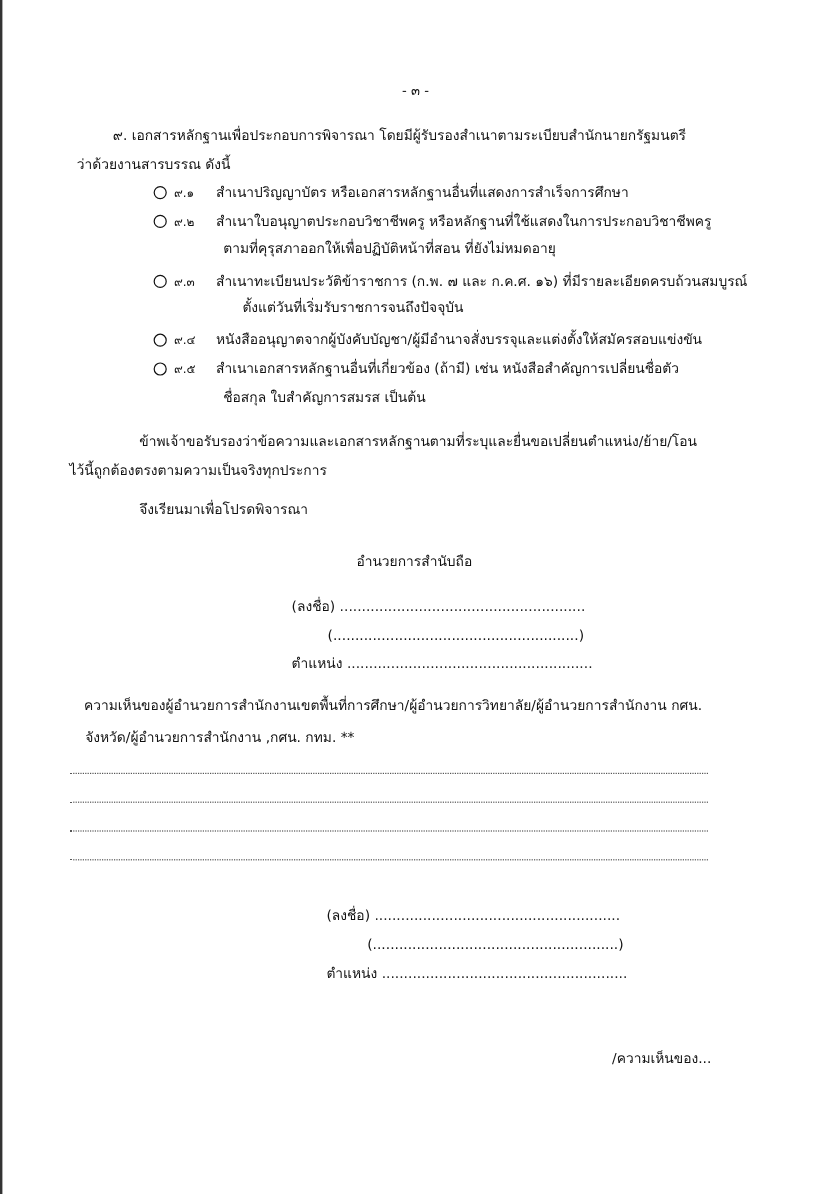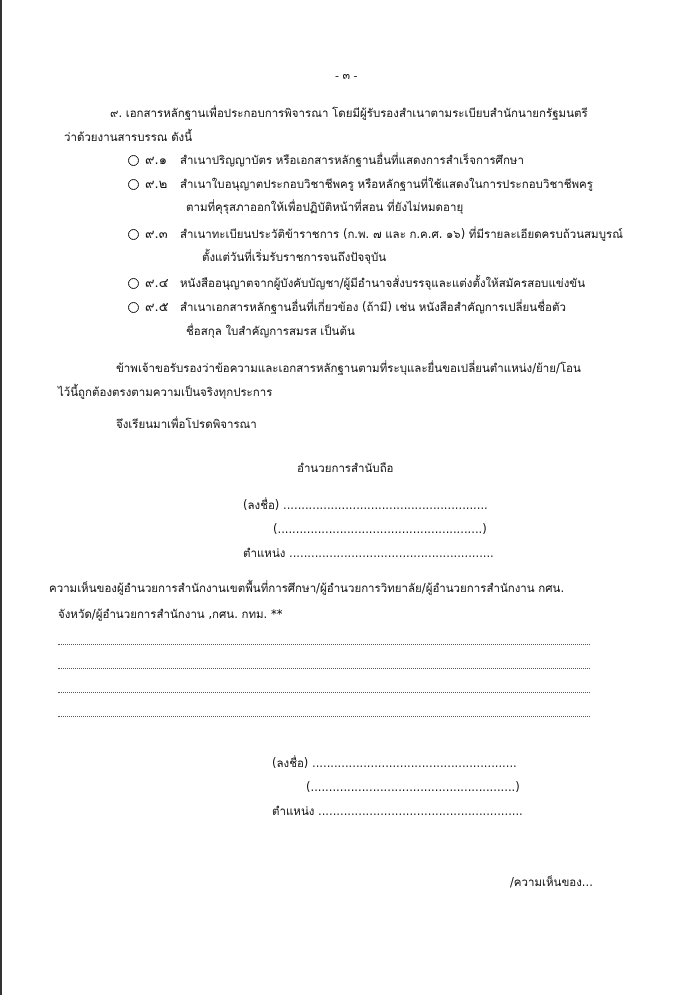--- a/index.html
+++ b/index.html
@@ -4,32 +4,32 @@
   <style>
     html, body { margin: 0; padding: 0; }
     body {
       width: 700px; height: 995px; background: #ffffff; position: relative; overflow: hidden;
       font-family: "DejaVu Sans", "Liberation Sans", sans-serif; color: #111;
     }
     .scan-edge { position: absolute; left: 0; top: 0; width: 2px; height: 995px; background: #333; }
     .abs { position: absolute; white-space: nowrap; font-size: 11.5px; line-height: 16px; }
     .page-num { left: 335px; top: 68px; font-size: 11px; }
     .radio { display: inline-block; width: 11px; height: 11px; border: 1.8px solid #111; border-radius: 50%; vertical-align: -2px; margin-right: 6px; box-sizing: border-box; }
-    .num { display: inline-block; width: 35px; font-size: 13px; }
+    .num { display: inline-block; width: 35px; font-size: 10px; }
     .dots { letter-spacing: 0px; color: #222; }
     .dotline { position: absolute; left: 58px; width: 532px; height: 0; border-top: 1.5px dotted #555; }
   </style>
 </head>
 <body>
 
 <div class="scan-edge"></div>
 
 <div class="abs page-num">- ๓ -</div>
 
-<div class="abs" style="left:94px; top:105px;margin-left:16px;">๙. เอกสารหลักฐานเพื่อประกอบการพิจารณา โดยมีผู้รับรองสำเนาตามระเบียบสำนักนายกรัฐมนตรี</div>
+<div class="abs" style="left:94px; top:105px;">๙. เอกสารหลักฐานเพื่อประกอบการพิจารณา โดยมีผู้รับรองสำเนาตามระเบียบสำนักนายกรัฐมนตรี</div>
 <div class="abs" style="left:64px; top:129px;">ว่าด้วยงานสารบรรณ ดังนี้</div>
 
 <div class="abs" style="left:128px; top:152px;">
   <span class="radio"></span><span class="num">๙.๑</span><span>สำเนาปริญญาบัตร หรือเอกสารหลักฐานอื่นที่แสดงการสำเร็จการศึกษา</span>
 </div>
 
 <div class="abs" style="left:128px; top:176px;">
   <span class="radio"></span><span class="num">๙.๒</span><span>สำเนาใบอนุญาตประกอบวิชาชีพครู หรือหลักฐานที่ใช้แสดงในการประกอบวิชาชีพครู</span>
 </div>
 <div class="abs" style="left:186px; top:199px;">ตามที่คุรุสภาออกให้เพื่อปฏิบัติหน้าที่สอน ที่ยังไม่หมดอายุ</div>
@@ -56,22 +56,22 @@
 <div class="abs" style="left:243px; top:497px;">
   <span>(ลงชื่อ)</span>
   <span class="dots">........................................................</span>
 </div>
 <div class="abs" style="left:273px; top:521px;">(........................................................)</div>
 <div class="abs" style="left:243px; top:545px;">
   <span>ตำแหน่ง</span>
   <span class="dots">........................................................</span>
 </div>
 
-<div class="abs" style="left:49px; top:580px;text-align:center;">ความเห็นของผู้อำนวยการสำนักงานเขตพื้นที่การศึกษา/ผู้อำนวยการวิทยาลัย/ผู้อำนวยการสำนักงาน กศน.</div>
-<div class="abs" style="left:58px; top:606px;">จังหวัด/ผู้อำนวยการสำนักงาน ,กศน. กทม. **</div>
+<div class="abs" style="left:70px; top:580px;text-align:center;">ความเห็นของผู้อำนวยการสำนักงานเขตพื้นที่การศึกษา/ผู้อำนวยการวิทยาลัย/ผู้อำนวยการสำนักงาน กศน.</div>
+<div class="abs" style="left:71px; top:606px;">จังหวัด/ผู้อำนวยการสำนักงาน ,กศน. กทม. **</div>
 
 <div class="dotline" style="top:644px;"></div>
 <div class="dotline" style="top:668px;"></div>
 <div class="dotline" style="top:692px;"></div>
 <div class="dotline" style="top:716px;"></div>
 
 <div class="abs" style="left:272px; top:755px;">
   <span>(ลงชื่อ)</span>
   <span class="dots">........................................................</span>
 </div>

